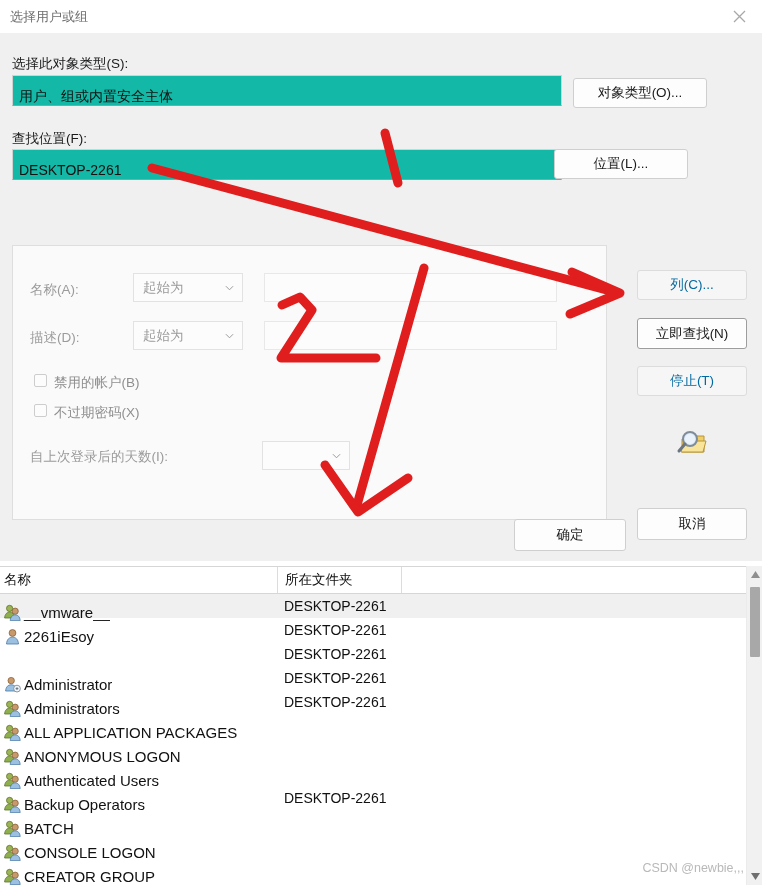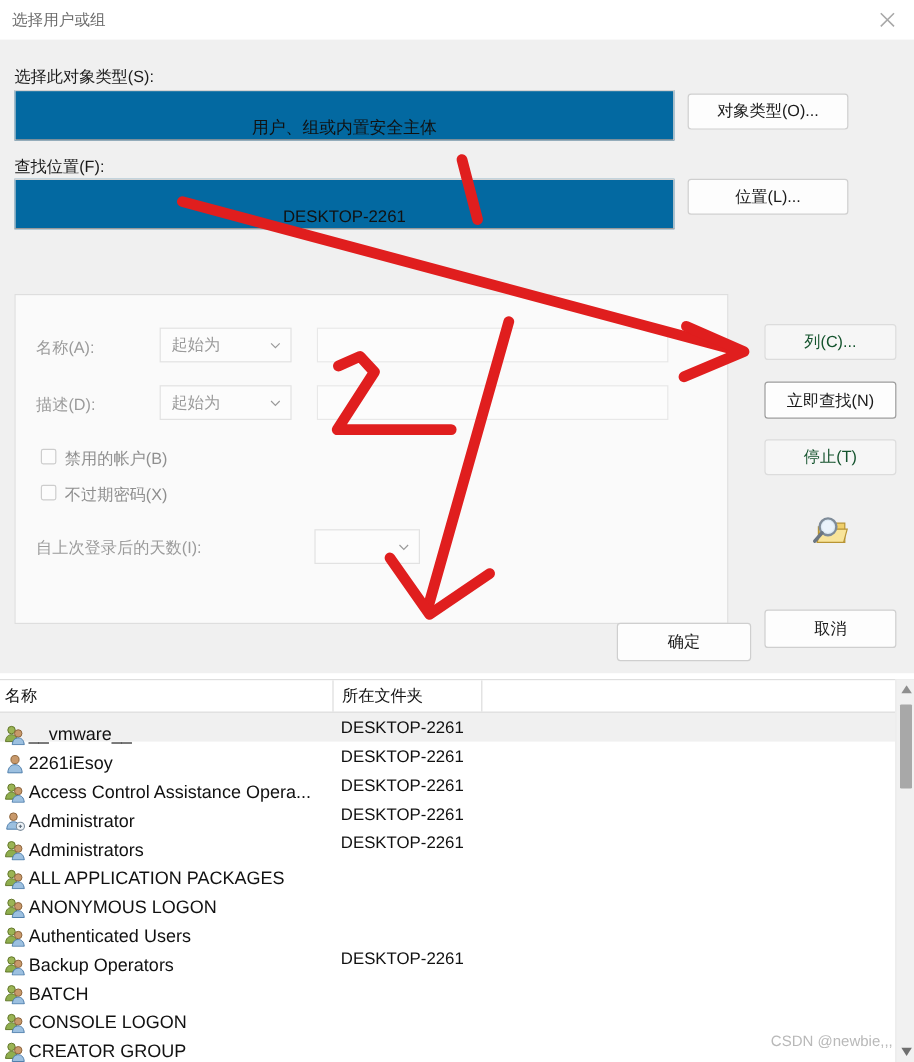--- a/index.html
+++ b/index.html
@@ -29,36 +29,36 @@
   .close-btn svg{display:block;}
   
   .dialog-body{
     position:absolute;left:0;top:33px;width:762px;height:528px;
     background:#f0f0f0;
   }
   .field-label{
     position:absolute;font-size:13.5px;color:#1a1a1a;white-space:nowrap;
   }
   .textbox{
-    position:absolute;background:#0369a1;
+    position:absolute;background:#14b8a6;
     border:1px solid #d2d2d2;border-bottom-color:#9a9a9a;
     box-sizing:border-box;
     font-size:14px;color:#111;
-    padding:20px 6px;line-height:21px;
-    white-space:nowrap;overflow:hidden;text-align:center;
+    padding:10px 6px;line-height:21px;
+    white-space:nowrap;overflow:hidden;
   }
   .btn{
     position:absolute;box-sizing:border-box;
     background:#fdfdfd;border:1px solid #cfcfcf;
     border-radius:3px;
     font-size:13.5px;color:#1a1a1a;
     display:flex;align-items:center;justify-content:center;
     cursor:default;white-space:nowrap;
   }
-  .btn.disabled{color:#14532d;background:#f6f6f6;border-color:#dcdcdc;}
+  .btn.disabled{color:#0369a1;background:#f6f6f6;border-color:#dcdcdc;}
   .btn.focus{border:1px solid #9d9d9d;box-shadow:0 0 0 1px #ffffff inset;}
   
   .groupbox{
     position:absolute;left:12px;top:212px;width:595px;height:275px;
     background:#fafafa;border:1px solid #dedede;box-sizing:border-box;
   }
   .tabstrip{
     position:absolute;left:12px;top:196px;width:595px;height:17px;
   }
   .tab{
@@ -179,21 +179,21 @@
 </div>
 
 <div class="dialog-body">
 
   <div class="field-label" style="left:12px;top:22px;">选择此对象类型(S):</div>
   <div class="textbox" style="left:12px;top:42px;width:550px;height:31px;">用户、组或内置安全主体</div>
   <div class="btn" style="left:573px;top:45px;width:134px;height:30px;">对象类型(O)...</div>
 
   <div class="field-label" style="left:12px;top:97px;">查找位置(F):</div>
   <div class="textbox" style="left:12px;top:116px;width:550px;height:31px;">DESKTOP-2261</div>
-  <div class="btn" style="left:573px;top:116px;width:134px;height:30px;">位置(L)...</div>
+  <div class="btn" style="left:554px;top:116px;width:134px;height:30px;">位置(L)...</div>
 
 
   <div class="groupbox"></div>
 
   <div class="gray-label" style="left:30px;top:248px;">名称(A):</div>
   <div class="combo" style="left:133px;top:240px;width:110px;height:29px;">
     <span>起始为</span>
     <svg class="chev" viewBox="0 0 10 10">
       <path d="M1,3 L5,7 L9,3" stroke="#9a9a9a" stroke-width="1.1" fill="none"></path>
     </svg>
@@ -269,29 +269,20 @@
         <div class="nm">
           <svg class="ico" viewBox="0 0 17 17">
             <circle cx="8.5" cy="5" r="3.4" fill="#c8996b" stroke="#8a6239" stroke-width="0.8"></circle>
             <path d="M2.5,16 C2.8,11.2 5.4,9.2 8.5,9.2 C11.6,9.2 14.2,11.2 14.5,16 Z" fill="#9cc0e0" stroke="#4a7aa8" stroke-width="0.8"></path>
           </svg>
           <span class="txt">2261iEsoy</span>
         </div>
         <div class="fo">DESKTOP-2261</div>
       </div>
       <div class="row">
-        <div class="nm">
-          <svg class="ico" viewBox="0 0 17 17">
-            <circle cx="5.6" cy="4.4" r="3.1" fill="#9bb455" stroke="#5f7427" stroke-width="0.8"></circle>
-            <path d="M0.6,14 C0.9,9.9 3,8.2 5.6,8.2 C8.2,8.2 10.3,9.9 10.6,14 Z" fill="#8fae4e" stroke="#5f7427" stroke-width="0.8"></path>
-            <circle cx="11.2" cy="7.2" r="3.1" fill="#c8996b" stroke="#8a6239" stroke-width="0.8"></circle>
-            <path d="M6.2,16.6 C6.5,12.6 8.6,10.9 11.2,10.9 C13.8,10.9 15.9,12.6 16.2,16.6 Z" fill="#9cc0e0" stroke="#4a7aa8" stroke-width="0.8"></path>
-          </svg>
-          <span class="txt">Access Control Assistance Opera...</span>
-        </div>
         <div class="fo">DESKTOP-2261</div>
       </div>
       <div class="row">
         <div class="nm">
           <svg class="ico" viewBox="0 0 17 17">
             <circle cx="7.2" cy="4.6" r="3.2" fill="#c8996b" stroke="#8a6239" stroke-width="0.8"></circle>
             <path d="M1.6,15 C1.9,10.6 4.3,8.8 7.2,8.8 C10.1,8.8 12.5,10.6 12.8,15 Z" fill="#9cc0e0" stroke="#4a7aa8" stroke-width="0.8"></path>
             <circle cx="13" cy="12.6" r="3.4" fill="#eef3f8" stroke="#7d8d9c" stroke-width="0.9"></circle>
             <path d="M11.6,12.6 L14.4,12.6 M13,11.2 L13,14" stroke="#5b6b7a" stroke-width="0.9"></path>
           </svg>

